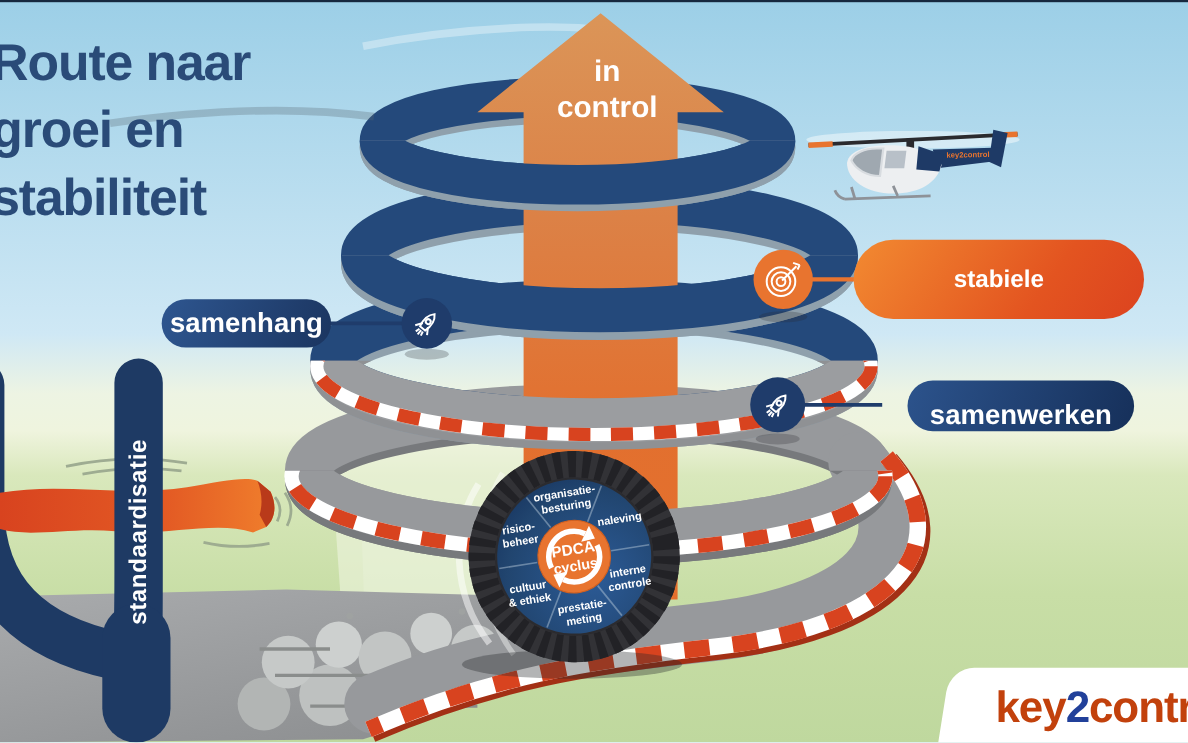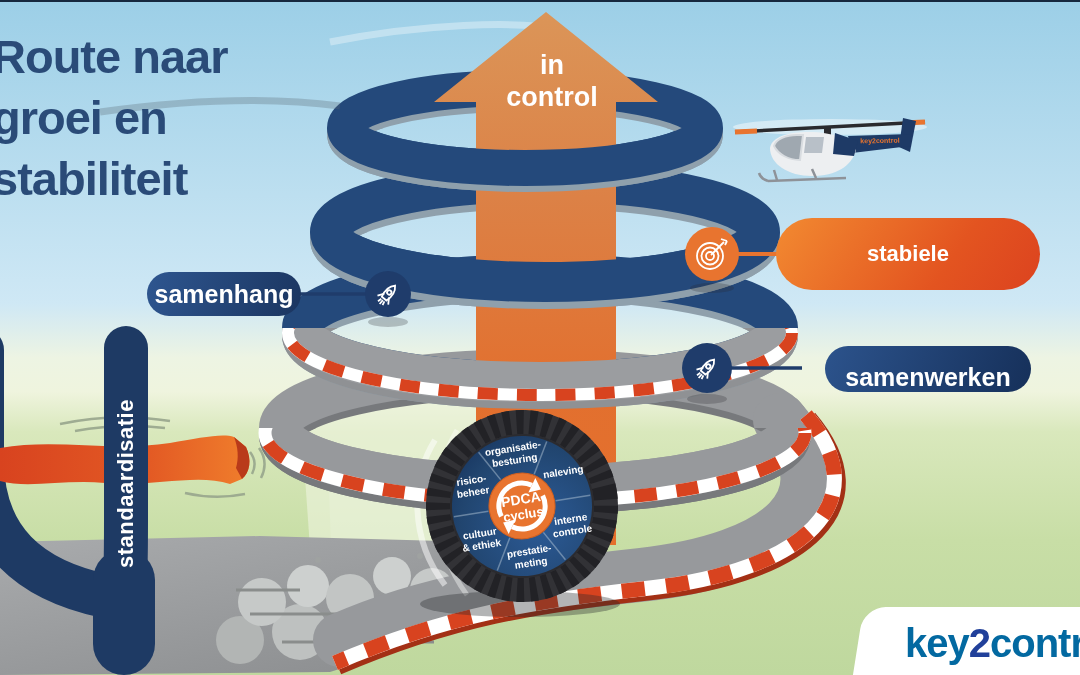--- a/index.html
+++ b/index.html
@@ -15,21 +15,21 @@
   .pill-samenhang{left:147px;top:272px;width:154px;height:44px;border-radius:22px;
         background:linear-gradient(110deg,#2E5690,#1B3560);font-size:25px;}
   .pill-stabiele{left:776px;top:218px;width:264px;height:72px;border-radius:36px;
         background:linear-gradient(125deg,#F28A31,#E35420 65%,#DC431F);font-size:22px;line-height:1.3;}
   .pill-samenwerken{left:825px;top:346px;width:206px;height:46px;border-radius:23px;
         background:linear-gradient(110deg,#2C538C,#16305A);font-size:25px;align-items:flex-end;}
   .logo-card{position:absolute;left:855px;top:607px;width:300px;height:90px;z-index:7;}
   .logo-card .bg{position:absolute;left:0;top:0;width:100%;height:110px;background:#fff;
         border-radius:22px;transform:skewX(-9deg);}
   .logo-text{position:absolute;left:50px;top:14px;font-size:40px;font-weight:bold;letter-spacing:-1px;}
-  .lg-orange{color:#0369a1;} .lg-blue{color:#21409A;}
+  .lg-orange{color:#c2410c;} .lg-blue{color:#21409A;}
 </style>
 </head>
 <body>
 
 <div id="stage">
 <div class="topline"></div>
 
 <svg width="1080" height="675" viewBox="0 0 1080 675">
   <defs>
     <linearGradient id="skyGrad" x1="0" y1="0" x2="0" y2="1">

